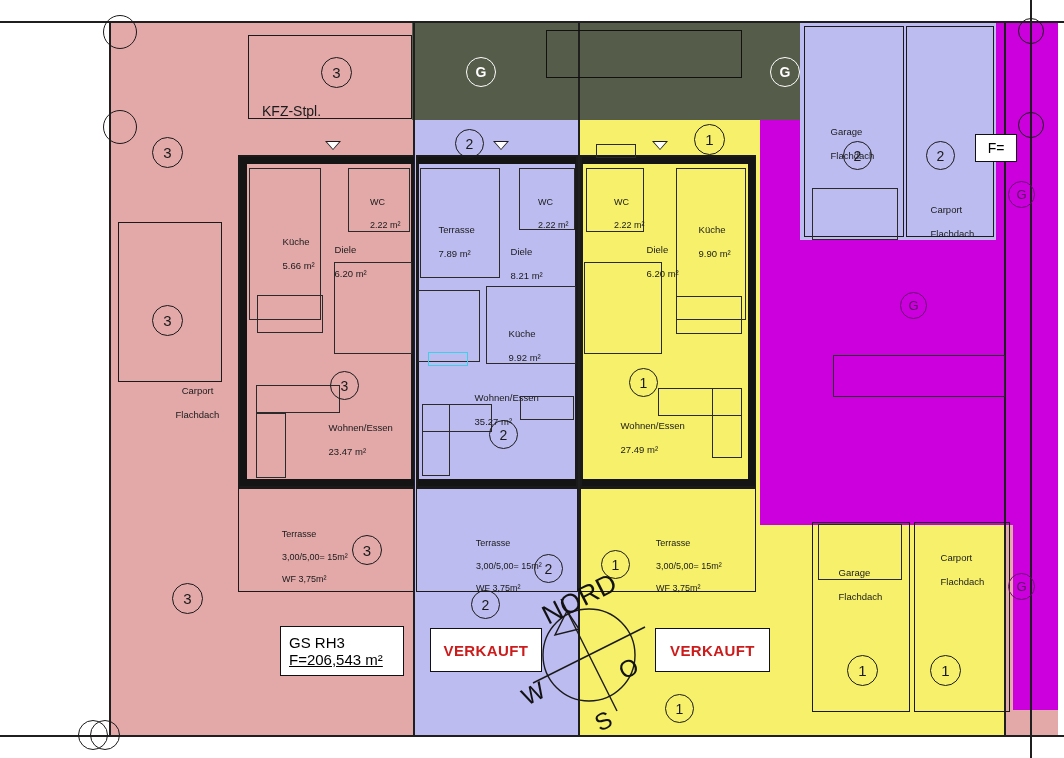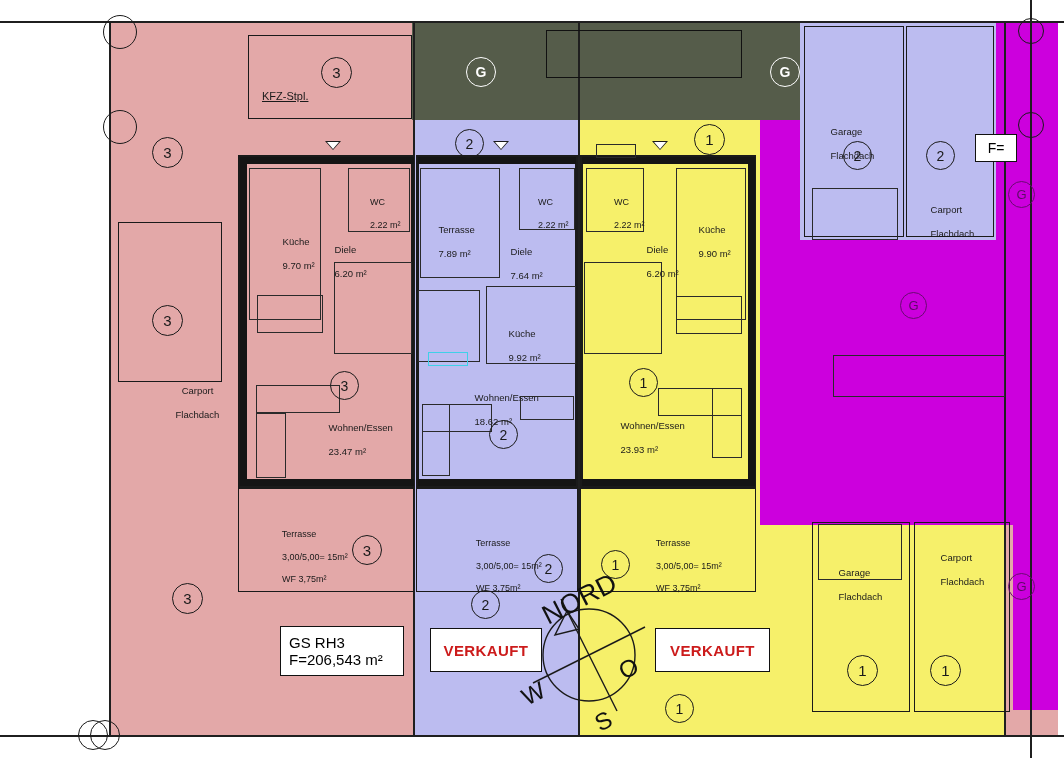--- a/index.html
+++ b/index.html
@@ -59,41 +59,41 @@
   <div class="ln" style="left:1004px;top:22px;width:2px;height:714px;"></div>
 
   <div class="survey" style="left:103px;top:15px;width:34px;height:34px;"></div>
   <div class="survey" style="left:103px;top:110px;width:34px;height:34px;"></div>
   <div class="survey" style="left:78px;top:720px;width:30px;height:30px;"></div>
   <div class="survey" style="left:90px;top:720px;width:30px;height:30px;"></div>
   <div class="survey" style="left:1018px;top:18px;width:26px;height:26px;"></div>
   <div class="survey" style="left:1018px;top:112px;width:26px;height:26px;"></div>
 
   <div class="bx" style="left:248px;top:35px;width:164px;height:84px;border-width:1.4px;"></div>
-  <div class="lbl" style="left:262px;top:90px;font-size:11px;text-decoration:underline;">KFZ-Stpl.</div>
+  <div class="lbl" style="left:262px;top:103px;font-size:14px;">KFZ-Stpl.</div>
   <div class="circ" style="left:321px;top:57px;width:31px;height:31px;font-size:15px;">3</div>
 
   <div class="bx" style="left:118px;top:222px;width:104px;height:160px;border-width:1.3px;"></div>
   <div class="lbl" style="left:165px;top:373px;font-size:9.5px;text-align:center;">
     <span>Carport</span><br>
     <span>Flachdach</span>
   </div>
 
   <div class="bx" style="left:238px;top:155px;width:176px;height:333px;border-width:3px;"></div>
   <div class="wallv" style="left:240px;top:157px;width:7px;height:329px;"></div>
   <div class="wallh" style="left:240px;top:157px;width:174px;height:7px;"></div>
   <div class="wallh" style="left:240px;top:479px;width:174px;height:7px;"></div>
 
   <div class="thin" style="left:249px;top:168px;width:72px;height:152px;"></div>
   <div class="thin" style="left:348px;top:168px;width:62px;height:64px;"></div>
   <div class="thin" style="left:334px;top:262px;width:78px;height:92px;"></div>
 
   <div class="lbl" style="left:272px;top:224px;font-size:9.5px;">
     <span>Küche</span><br>
-    <span>9.70 m²</span>
+    <span>5.66 m²</span>
   </div>
   <div class="lbl" style="left:324px;top:232px;font-size:9.5px;">
     <span>Diele</span><br>
     <span>6.20 m²</span>
   </div>
   <div class="lbl" style="left:360px;top:186px;font-size:9px;">
     <span>WC</span><br>
     <span>2.22 m²</span>
   </div>
   <div class="lbl" style="left:318px;top:410px;font-size:9.5px;">
@@ -126,33 +126,33 @@
   <div class="thin" style="left:519px;top:168px;width:56px;height:62px;"></div>
   <div class="thin" style="left:418px;top:290px;width:62px;height:72px;"></div>
   <div class="thin" style="left:486px;top:286px;width:90px;height:78px;"></div>
 
   <div class="lbl" style="left:428px;top:212px;font-size:9.5px;">
     <span>Terrasse</span><br>
     <span>7.89 m²</span>
   </div>
   <div class="lbl" style="left:500px;top:234px;font-size:9.5px;">
     <span>Diele</span><br>
-    <span>7.64 m²</span>
+    <span>8.21 m²</span>
   </div>
   <div class="lbl" style="left:528px;top:186px;font-size:9px;">
     <span>WC</span><br>
     <span>2.22 m²</span>
   </div>
   <div class="lbl" style="left:498px;top:316px;font-size:9.5px;">
     <span>Küche</span><br>
     <span>9.92 m²</span>
   </div>
   <div class="lbl" style="left:464px;top:380px;font-size:9.5px;">
     <span>Wohnen/Essen</span><br>
-    <span>18.62 m²</span>
+    <span>35.27 m²</span>
   </div>
 
   <div class="thin" style="left:422px;top:404px;width:28px;height:72px;"></div>
   <div class="thin" style="left:422px;top:404px;width:70px;height:28px;"></div>
   <div class="thin" style="left:520px;top:396px;width:54px;height:24px;"></div>
   <div class="thin" style="left:428px;top:352px;width:40px;height:14px;border-color:#3fd0e8;"></div>
 
   <div class="bx" style="left:416px;top:488px;width:162px;height:104px;border-width:1.3px;"></div>
   <div class="lbl" style="left:466px;top:527px;font-size:9px;">
     <span>Terrasse</span><br>
@@ -183,21 +183,21 @@
   <div class="lbl" style="left:636px;top:232px;font-size:9.5px;">
     <span>Diele</span><br>
     <span>6.20 m²</span>
   </div>
   <div class="lbl" style="left:688px;top:212px;font-size:9.5px;">
     <span>Küche</span><br>
     <span>9.90 m²</span>
   </div>
   <div class="lbl" style="left:610px;top:408px;font-size:9.5px;">
     <span>Wohnen/Essen</span><br>
-    <span>23.93 m²</span>
+    <span>27.49 m²</span>
   </div>
 
   <div class="thin" style="left:658px;top:388px;width:84px;height:28px;"></div>
   <div class="thin" style="left:712px;top:388px;width:30px;height:70px;"></div>
   <div class="thin" style="left:676px;top:296px;width:66px;height:38px;"></div>
 
   <div class="bx" style="left:580px;top:488px;width:176px;height:104px;border-width:1.3px;"></div>
   <div class="lbl" style="left:646px;top:527px;font-size:9px;">
     <span>Terrasse</span><br>
     <span>3,00/5,00= 15m²</span><br>
@@ -242,21 +242,21 @@
   <div class="circ g-mag" style="left:1008px;top:181px;width:27px;height:27px;font-size:13px;">G</div>
   <div class="circ g-mag" style="left:900px;top:292px;width:27px;height:27px;font-size:13px;">G</div>
   <div class="circ g-mag" style="left:1008px;top:573px;width:27px;height:27px;font-size:13px;">G</div>
 
   <div class="tagbox" style="left:975px;top:134px;width:42px;height:28px;border-width:1.5px;">
     <span style="font-size:14px;">F=</span>
   </div>
 
   <div class="tagbox" style="left:280px;top:626px;width:124px;height:50px;flex-direction:column;align-items:flex-start;padding-left:8px;">
     <span style="font-size:15px;">GS RH3</span>
-    <span style="font-size:15px;">F=206,543 m²</span>
+    <span style="font-size:15px;text-decoration:underline;">F=206,543 m²</span>
   </div>
 
   <div class="tagbox" style="left:430px;top:628px;width:112px;height:44px;">
     <span class="sold" style="font-size:15px;">VERKAUFT</span>
   </div>
 
   <div class="tagbox" style="left:655px;top:628px;width:115px;height:44px;">
     <span class="sold" style="font-size:15px;">VERKAUFT</span>
   </div>
 

